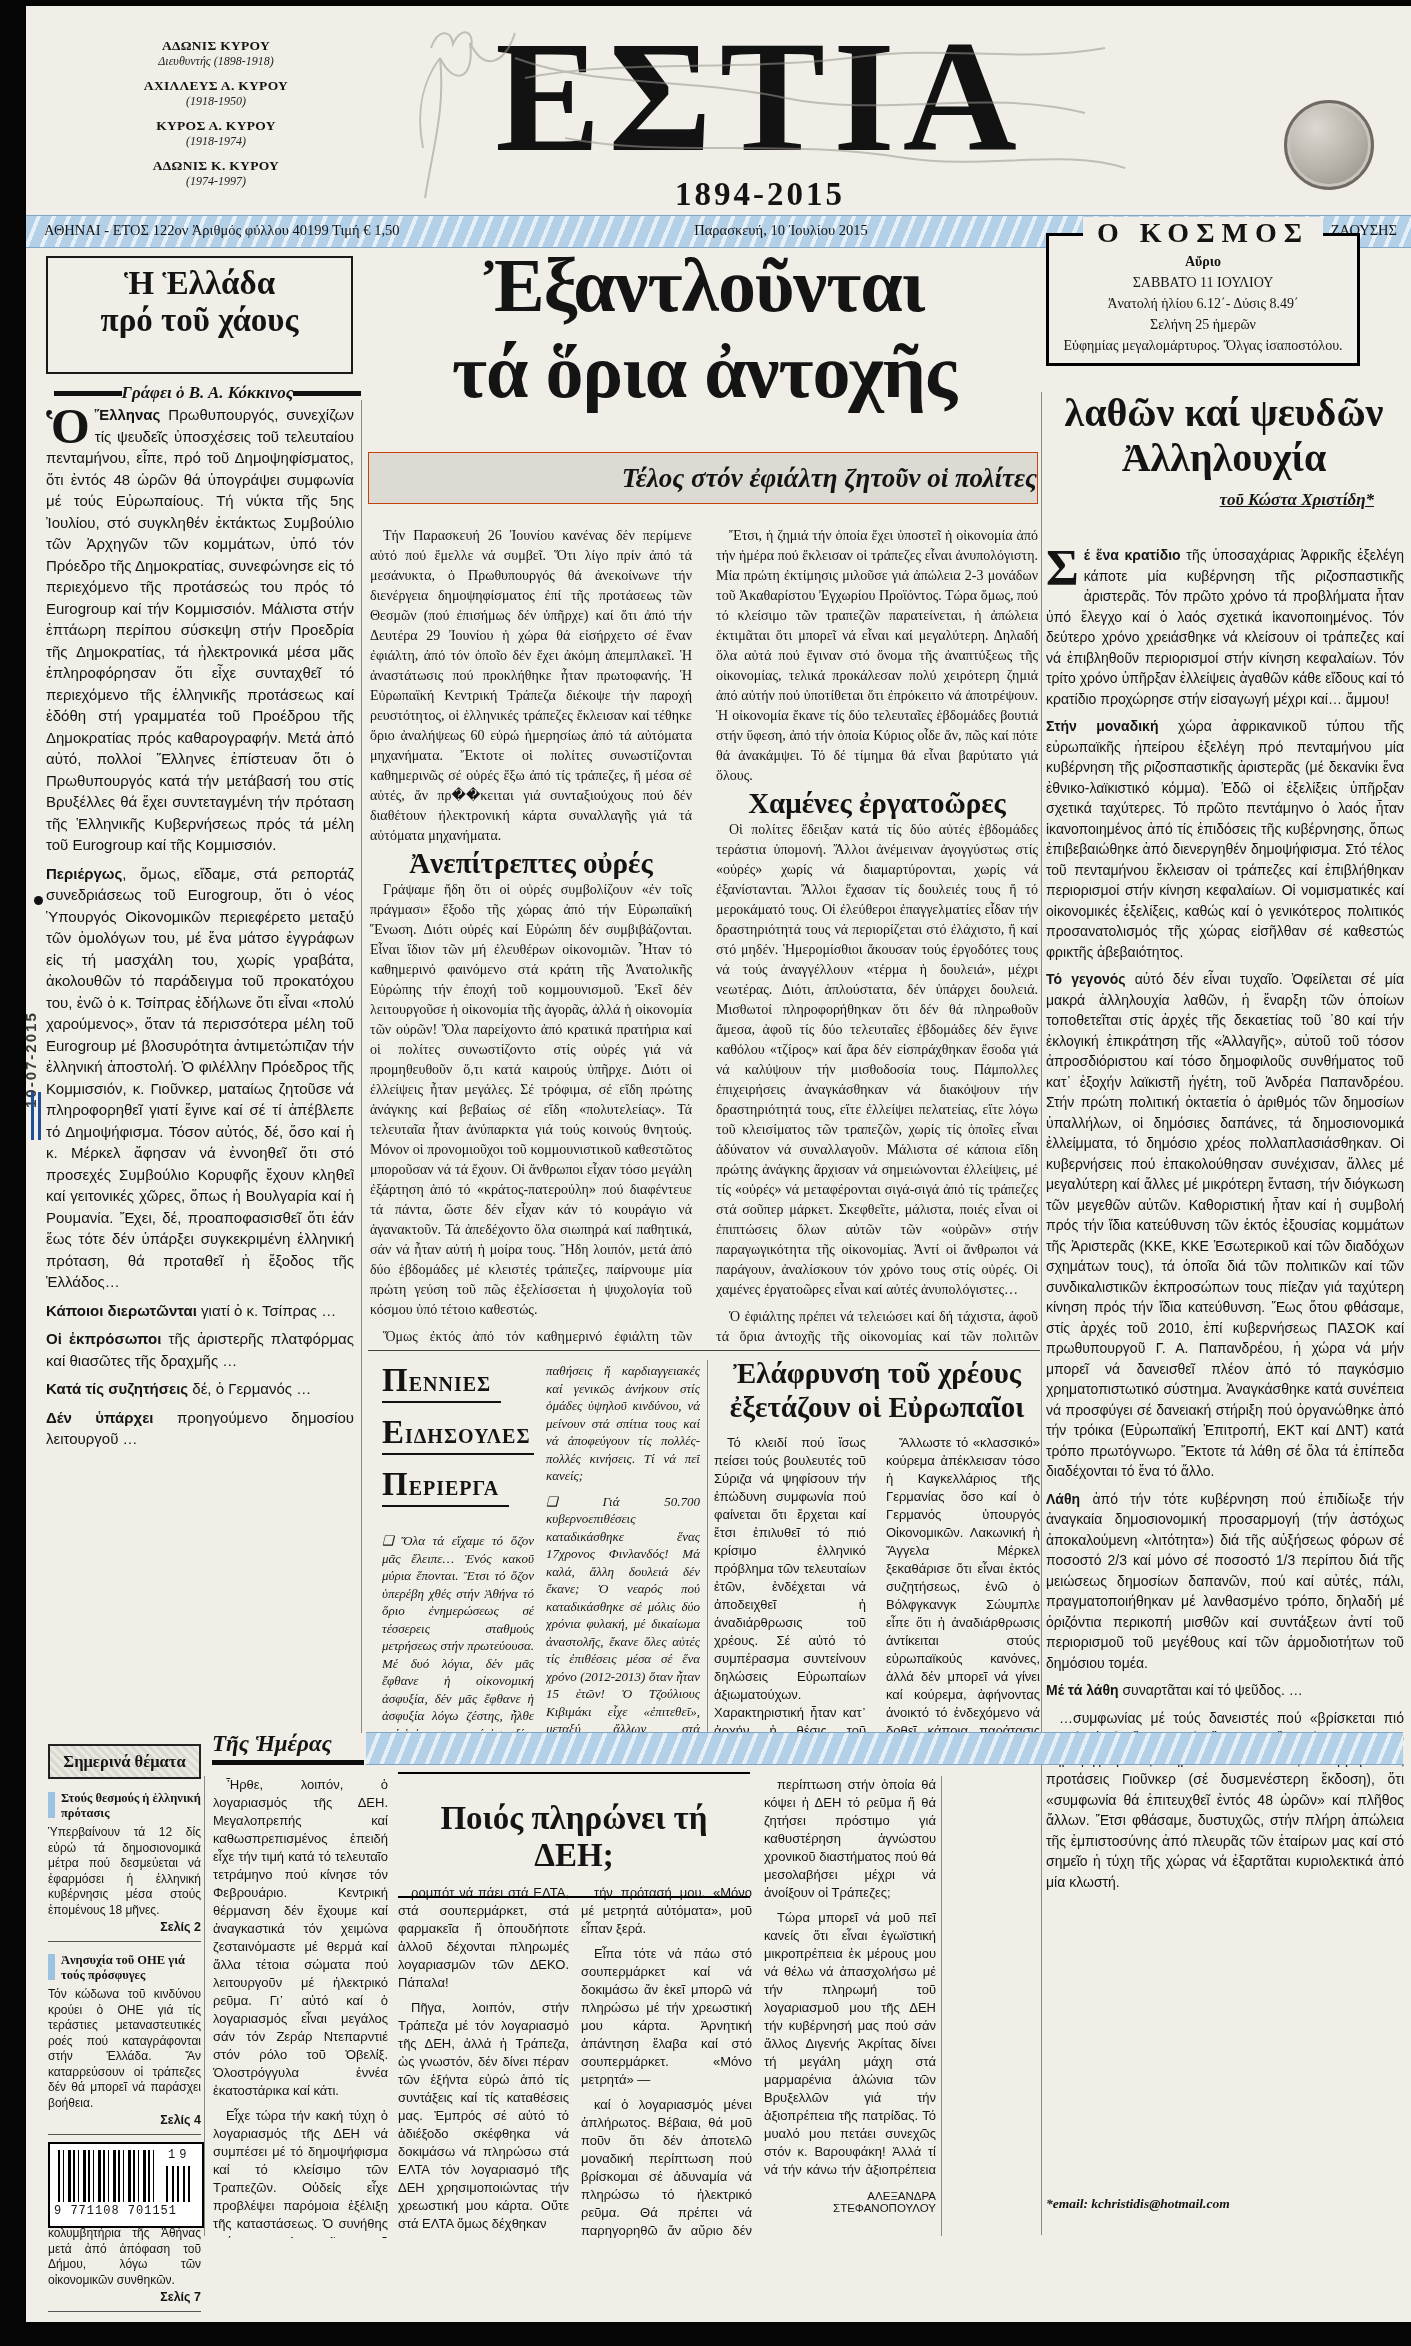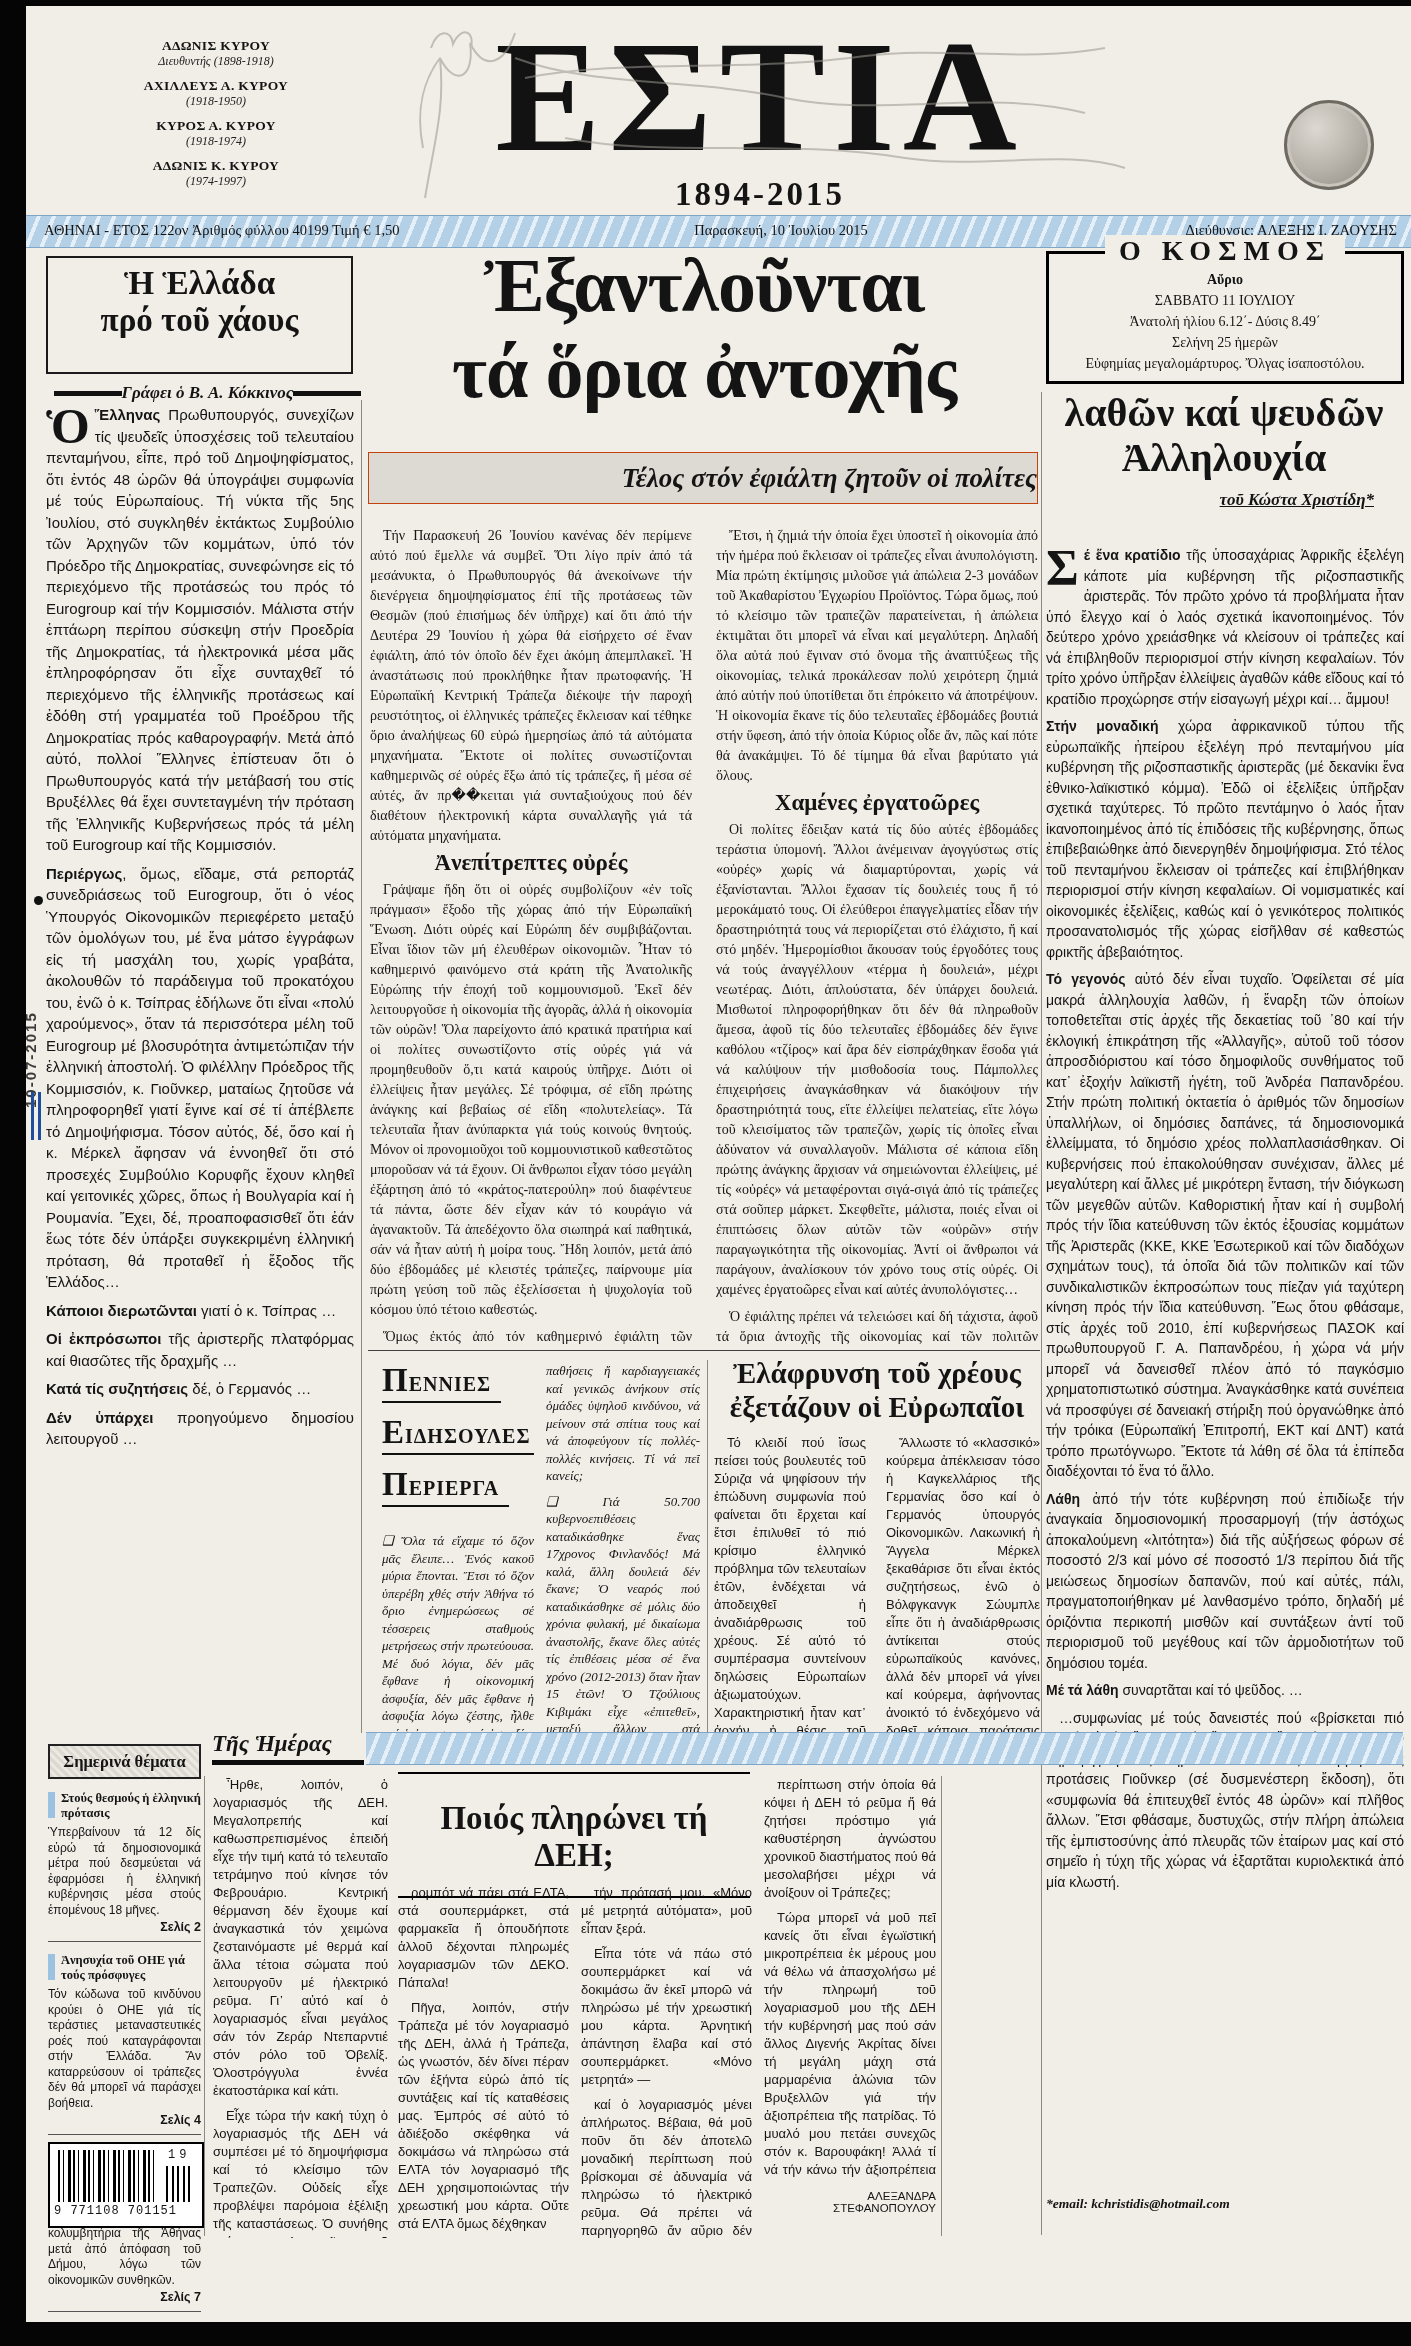--- a/index.html
+++ b/index.html
@@ -6,21 +6,21 @@
   .page{position:relative;width:1411px;height:2346px;background:#050505;overflow:hidden;
         font-family:"Liberation Serif","DejaVu Serif",serif;color:#141414;}
   .paper{position:absolute;left:26px;top:6px;width:1385px;height:2316px;background:#f0eee7;}
   .abs{position:absolute;}
   .sans{font-family:"Liberation Sans","DejaVu Sans",sans-serif;}
   .j{text-align:justify;}
   .j p, .j h4{margin:0 0 7px 0;}
   .j p{text-indent:13px;}
   .j p.np{text-indent:0;}
   .dropcap{float:left;font-family:"Liberation Serif",serif;font-weight:bold;font-size:50px;line-height:40px;padding:2px 5px 0 0;}
-  .insub{font-family:"Liberation Serif",serif;font-weight:bold;font-size:23px;text-align:center;text-indent:0;margin:12px 0 8px 0;}
+  .insub{font-family:"Liberation Serif",serif;font-weight:bold;font-size:29px;text-align:center;text-indent:0;margin:12px 0 8px 0;}
   b{font-weight:bold;}
   
   .credit-name{font-weight:bold;font-size:13.5px;letter-spacing:.3px;}
   .credit-dates{font-style:italic;font-size:12px;color:#222;margin-bottom:9px;}
   .logo-text{font-weight:bold;font-size:158px;line-height:1;letter-spacing:8px;text-align:center;color:#121212;}
   .logo-years{font-weight:bold;font-size:33px;letter-spacing:3px;text-align:center;margin-top:0px;}
   .coin{border-radius:50%;background:radial-gradient(circle at 35% 30%,#ddd9d2,#b4b0a7 55%,#8d897f);border:3px solid #6e6a61;box-shadow:inset 0 0 0 3px #c9c5bc;}
   .stripe-band{background:repeating-linear-gradient(112deg,#b3d0e7 0 10px,#e4eff7 10px 14px);border-top:1px solid #7fa6c6;border-bottom:1px solid #7fa6c6;}
   .dl-text{font-size:14.5px;white-space:nowrap;}
   
@@ -130,21 +130,21 @@
   </div>
 
   <div class="abs coin" style="left:1284px;top:100px;width:84px;height:84px;"></div>
 
   <div class="abs stripe-band" style="left:26px;top:215px;width:1385px;height:31px;">
     <div class="abs dl-text" style="left:18px;top:6px;">ΑΘΗΝΑΙ - ΕΤΟΣ 122ον Ἀριθμός φύλλου 40199 Τιμή € 1,50</div>
     <div class="abs dl-text" style="left:620px;top:6px;width:270px;text-align:center;">Παρασκευή, 10 Ἰουλίου 2015</div>
     <div class="abs dl-text" style="right:14px;top:6px;">Διεύθυνσις: ΑΛΕΞΗΣ Ι. ΖΑΟΥΣΗΣ</div>
   </div>
 
-  <div class="abs kosmos" style="left:1046px;top:251px;width:358px;height:133px;box-sizing:border-box;">
+  <div class="abs kosmos" style="left:1046px;top:233px;width:314px;height:133px;box-sizing:border-box;">
     <div class="kosmos-title">Ο ΚΟΣΜΟΣ</div>
     <div class="kosmos-body">
       <p>Αὔριο</p>
       <p>ΣΑΒΒΑΤΟ 11 ΙΟΥΛΙΟΥ</p>
       <p>Ἀνατολή ἡλίου 6.12΄- Δύσις 8.49΄</p>
       <p>Σελήνη 25 ἡμερῶν</p>
       <p>Εὐφημίας μεγαλομάρτυρος. Ὄλγας ἰσαποστόλου.</p>
     </div>
   </div>
 

